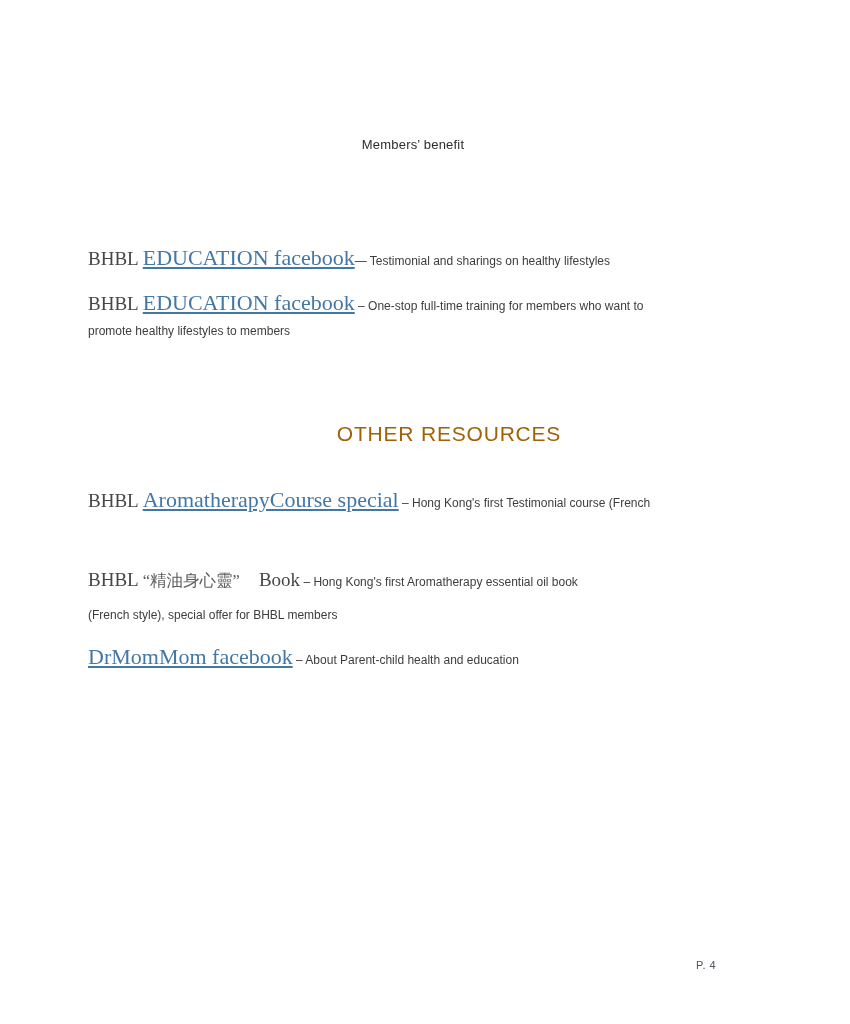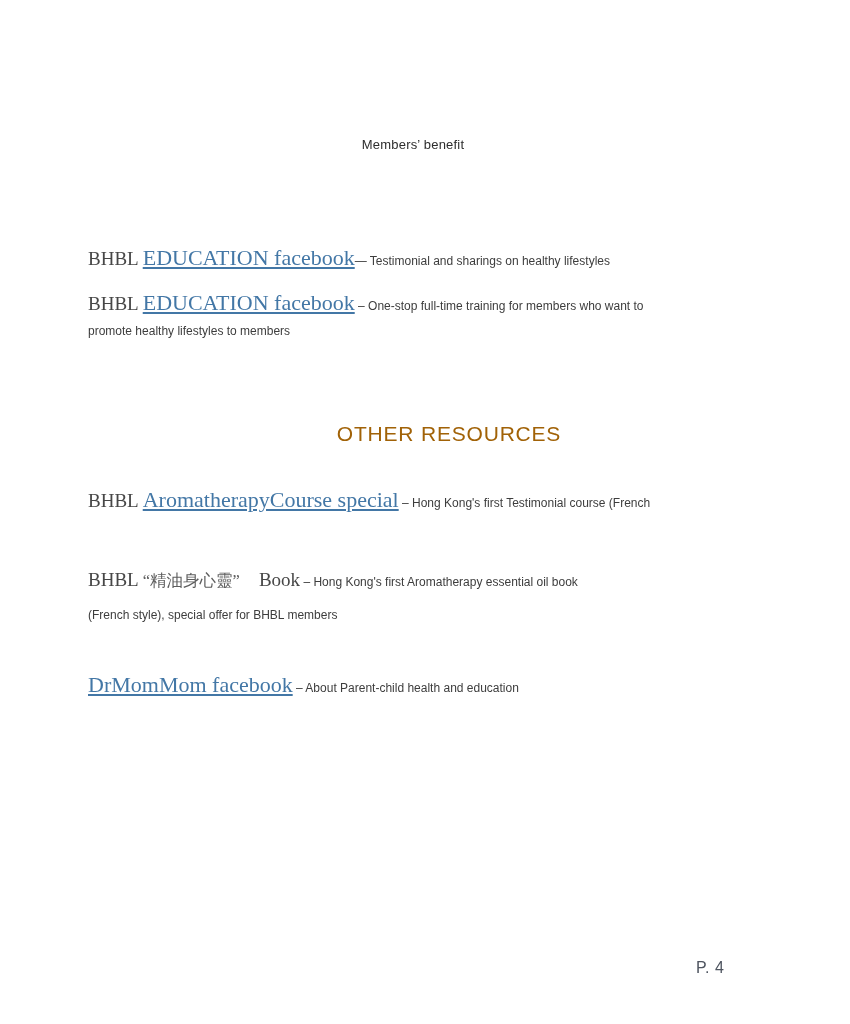--- a/index.html
+++ b/index.html
@@ -47,21 +47,21 @@
     left: 88px;
     width: 680px;
     line-height: 23px;
     font-size: 15.5px;
     color: #3d3d3d;
   }
   .para-0 { top: 246px; }
   .para-1 { top: 291px; }
   .para-2 { top: 488px; }
   .para-3 { top: 564px; line-height: 32px; }
-  .para-4 { top: 673px; }
+  .para-4 { top: 645px; }
   .seg.sans {
     font-family: "Liberation Sans", sans-serif;
     font-size: 12px;
     color: #3d3d3d;
   }
   .seg.serif {
     font-family: "Liberation Serif", serif;
     font-size: 19px;
     color: #474747;
   }
@@ -77,21 +77,21 @@
     text-decoration: underline;
     text-decoration-color: var(--link-color, #4377a6);
     text-underline-offset: 2px;
     cursor: pointer;
   }
   .page-number {
     position: absolute;
     left: 696px;
     top: 959px;
     font-family: "Liberation Sans", sans-serif;
-    font-size: 16px;
+    font-size: 11px;
     color: #4f5560;
     letter-spacing: 0.5px;
   }
 </style>
 </head>
 <body>
 
 <div class="page">
   <h1 class="title">Members’ benefit</h1>
   <div>

